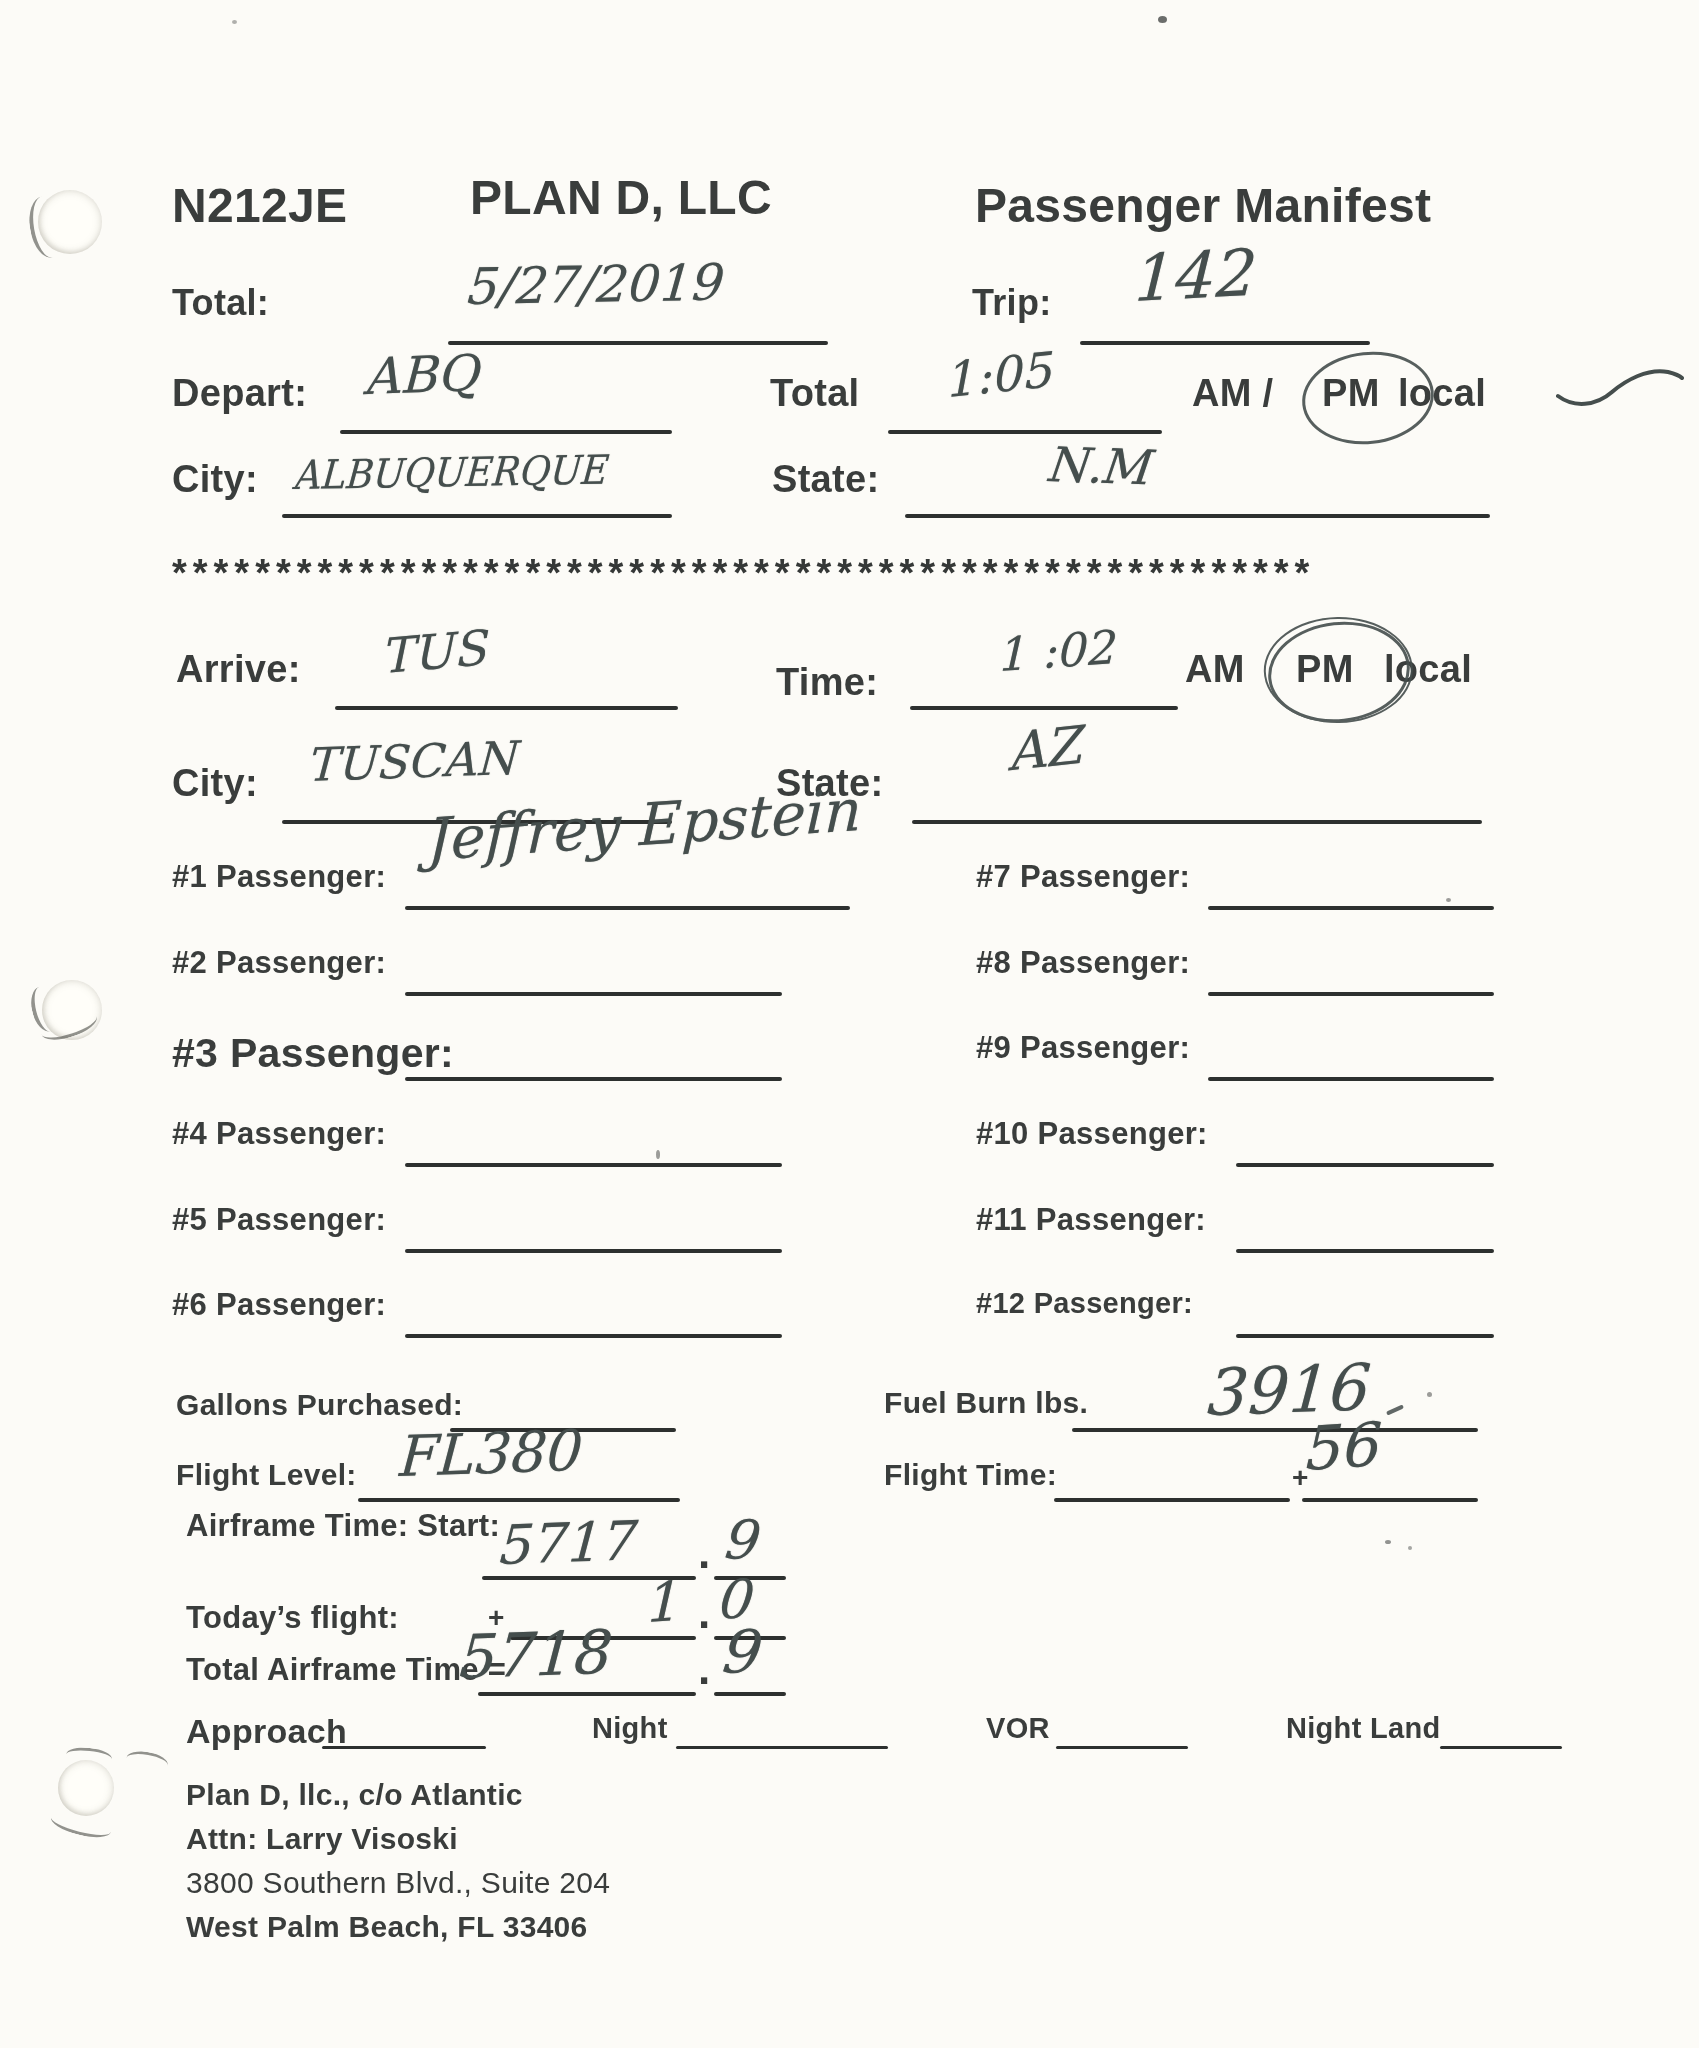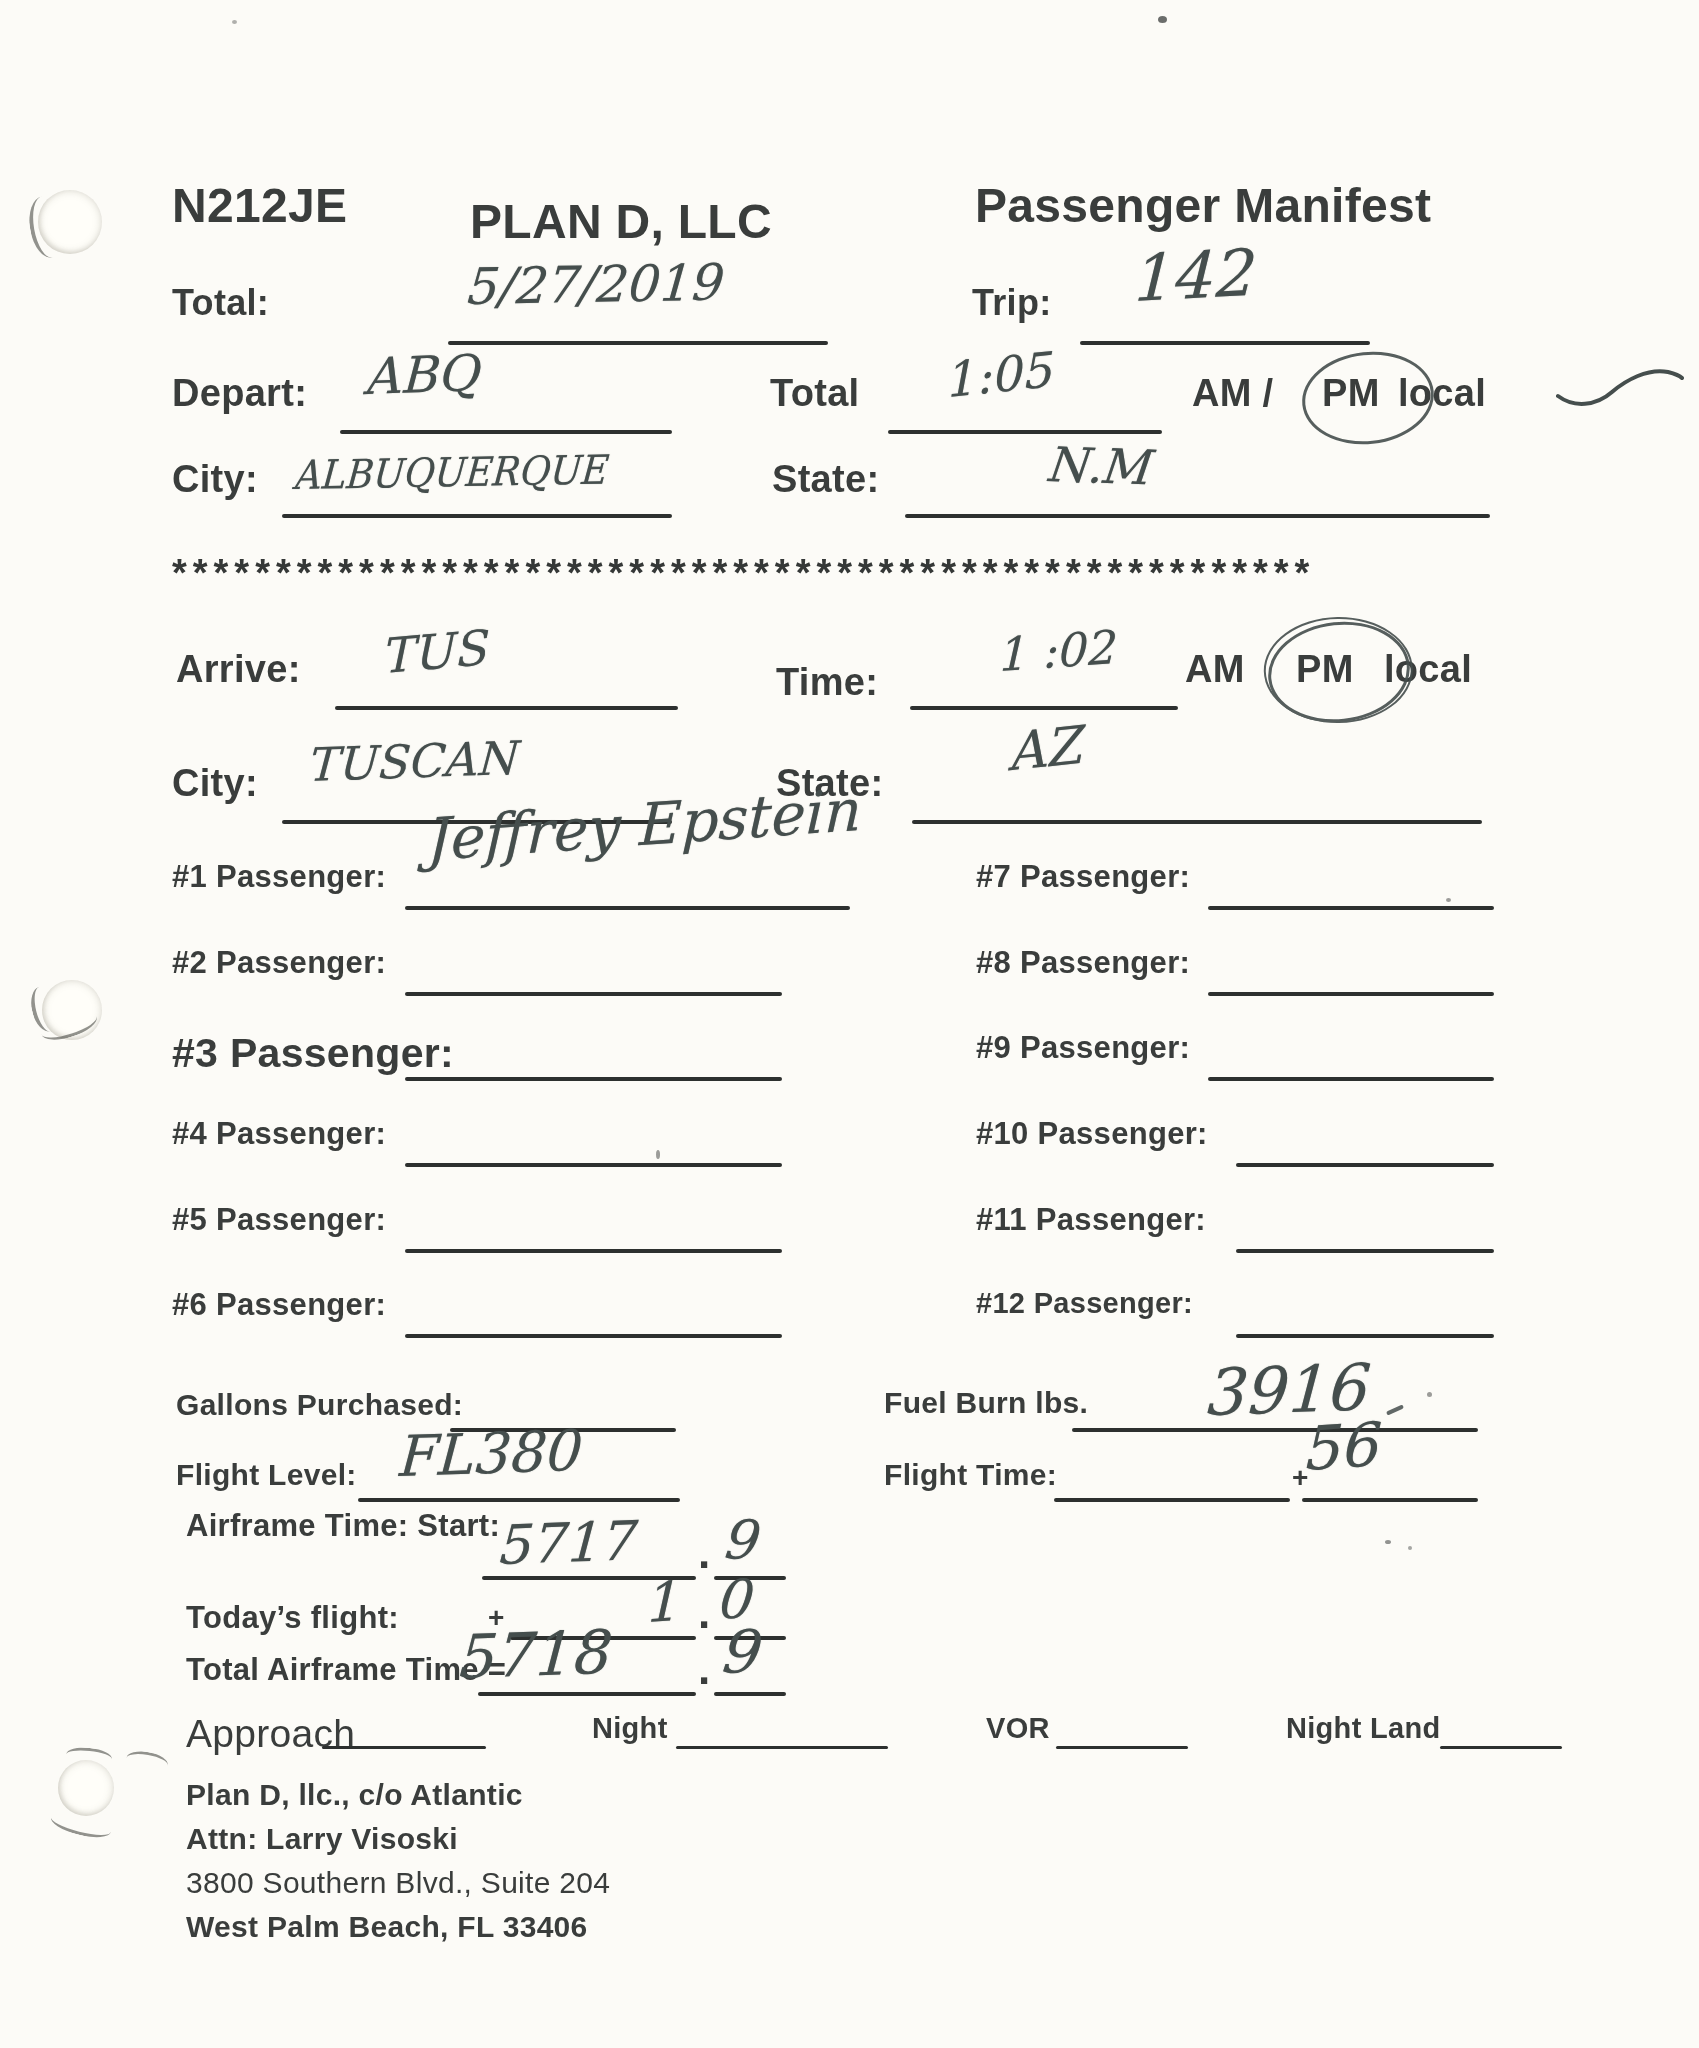--- a/index.html
+++ b/index.html
@@ -79,21 +79,21 @@
 
   <div class="sp" style="left:1158px;top:16px;width:9px;height:7px;opacity:.75"></div>
   <div class="sp" style="left:232px;top:20px;width:5px;height:4px;opacity:.4"></div>
   <div class="sp" style="left:656px;top:1150px;width:4px;height:9px;opacity:.5"></div>
   <div class="sp" style="left:1446px;top:898px;width:5px;height:4px;opacity:.5"></div>
   <div class="sp" style="left:1427px;top:1392px;width:5px;height:5px;opacity:.5"></div>
   <div class="sp" style="left:1385px;top:1540px;width:6px;height:4px;opacity:.55"></div>
   <div class="sp" style="left:1408px;top:1546px;width:4px;height:4px;opacity:.45"></div>
 
   <div class="t" style="left:172px;top:178px;font-size:48px">N212JE</div>
-  <div class="t" style="left:470px;top:194px;font-size:48px">PLAN D, LLC</div>
+  <div class="t" style="left:470px;top:170px;font-size:48px">PLAN D, LLC</div>
   <div class="t" style="left:975px;top:178px;font-size:48px">Passenger Manifest</div>
 
   <div class="t" style="left:172px;top:282px;font-size:36px">Total:</div>
   <div class="ln" style="left:448px;top:341px;width:380px"></div>
   <div class="hw" style="left:468px;top:258px;font-size:50px;--r:-1deg">5/27/2019</div>
   <div class="t" style="left:972px;top:282px;font-size:36px">Trip:</div>
   <div class="ln" style="left:1080px;top:341px;width:290px"></div>
   <div class="hw" style="left:1135px;top:242px;font-size:64px;--r:-3deg">142</div>
 
   <div class="t" style="left:172px;top:372px;font-size:38px">Depart:</div>
@@ -195,21 +195,21 @@
   <div class="hw" style="left:648px;top:1572px;font-size:54px;--r:-4deg">1</div>
   <div class="hw" style="left:720px;top:1568px;font-size:54px;--r:0deg">0</div>
 
   <div class="t" style="left:186px;top:1652px;font-size:31px">Total Airframe Time =</div>
   <div class="ln" style="left:478px;top:1692px;width:218px"></div>
   <div class="t" style="left:698px;top:1644px;font-size:44px">.</div>
   <div class="ln" style="left:714px;top:1692px;width:72px"></div>
   <div class="hw" style="left:460px;top:1622px;font-size:60px;--r:-2deg">5718</div>
   <div class="hw" style="left:724px;top:1616px;font-size:60px;--r:2deg">9</div>
 
-  <div class="t" style="left:186px;top:1712px;font-size:39px;font-weight:400">Approach</div>
+  <div class="t" style="left:186px;top:1712px;font-size:34px;font-weight:700">Approach</div>
   <div class="ln" style="left:322px;top:1746px;width:164px;height:3px"></div>
   <div class="t" style="left:592px;top:1712px;font-size:29px;font-weight:600">Night</div>
   <div class="ln" style="left:676px;top:1746px;width:212px;height:3px"></div>
   <div class="t" style="left:986px;top:1712px;font-size:29px;font-weight:600">VOR</div>
   <div class="ln" style="left:1056px;top:1746px;width:132px;height:3px"></div>
   <div class="t" style="left:1286px;top:1712px;font-size:29px;font-weight:600">Night Land</div>
   <div class="ln" style="left:1440px;top:1746px;width:122px;height:3px"></div>
 
   <div class="t" style="left:186px;top:1778px;font-size:30px;font-weight:600">Plan D, llc., c/o Atlantic</div>
   <div class="t" style="left:186px;top:1822px;font-size:30px;font-weight:600">Attn: Larry Visoski</div>

